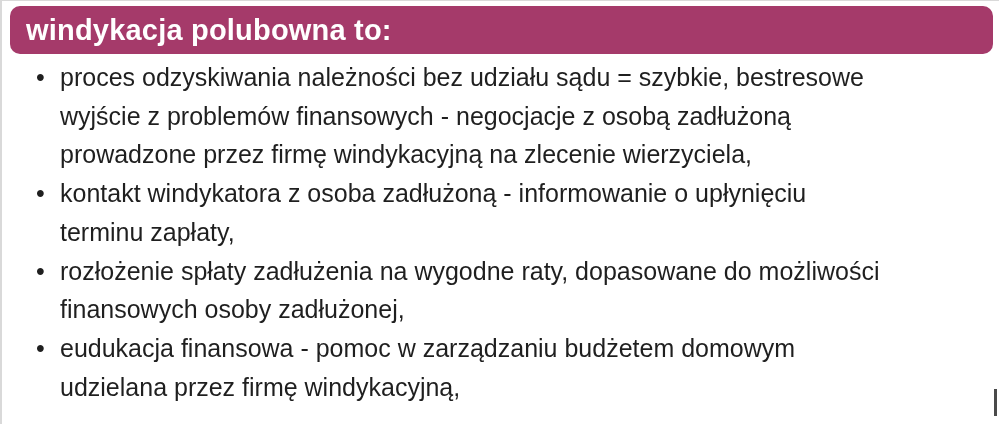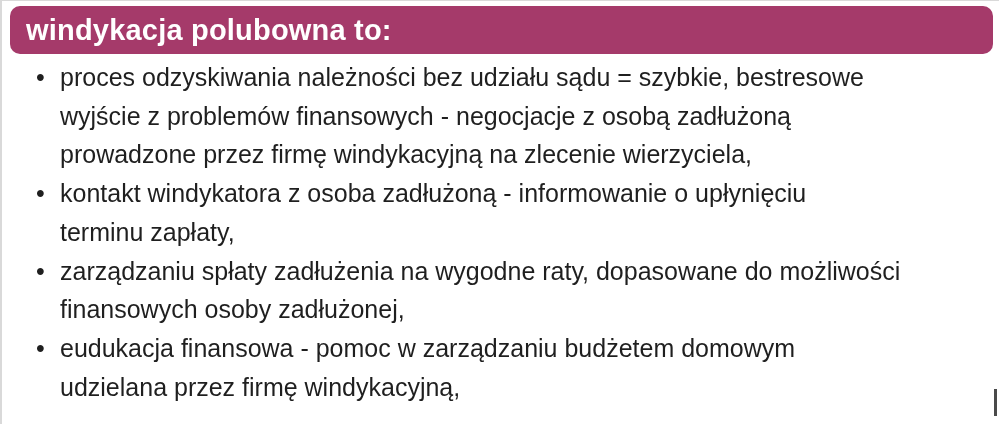--- a/index.html
+++ b/index.html
@@ -82,21 +82,21 @@
 wyjście z problemów finansowych - negocjacje z osobą zadłużoną
 prowadzone przez firmę windykacyjną na zlecenie wierzyciela,</span>
     </li>
     <li class="list-item">
       <span class="bullet">•</span>
       <span class="item-text">kontakt windykatora z osoba zadłużoną - informowanie o upłynięciu
 terminu zapłaty,</span>
     </li>
     <li class="list-item">
       <span class="bullet">•</span>
-      <span class="item-text">zarządzaniu spłaty zadłużenia na wygodne raty, dopasowane do możliwości
+      <span class="item-text">rozłożenie spłaty zadłużenia na wygodne raty, dopasowane do możliwości
 finansowych osoby zadłużonej,</span>
     </li>
     <li class="list-item">
       <span class="bullet">•</span>
       <span class="item-text">eudukacja finansowa - pomoc w zarządzaniu budżetem domowym
 udzielana przez firmę windykacyjną,</span>
     </li>
   </ul>
 
   <div class="text-cursor"></div>

